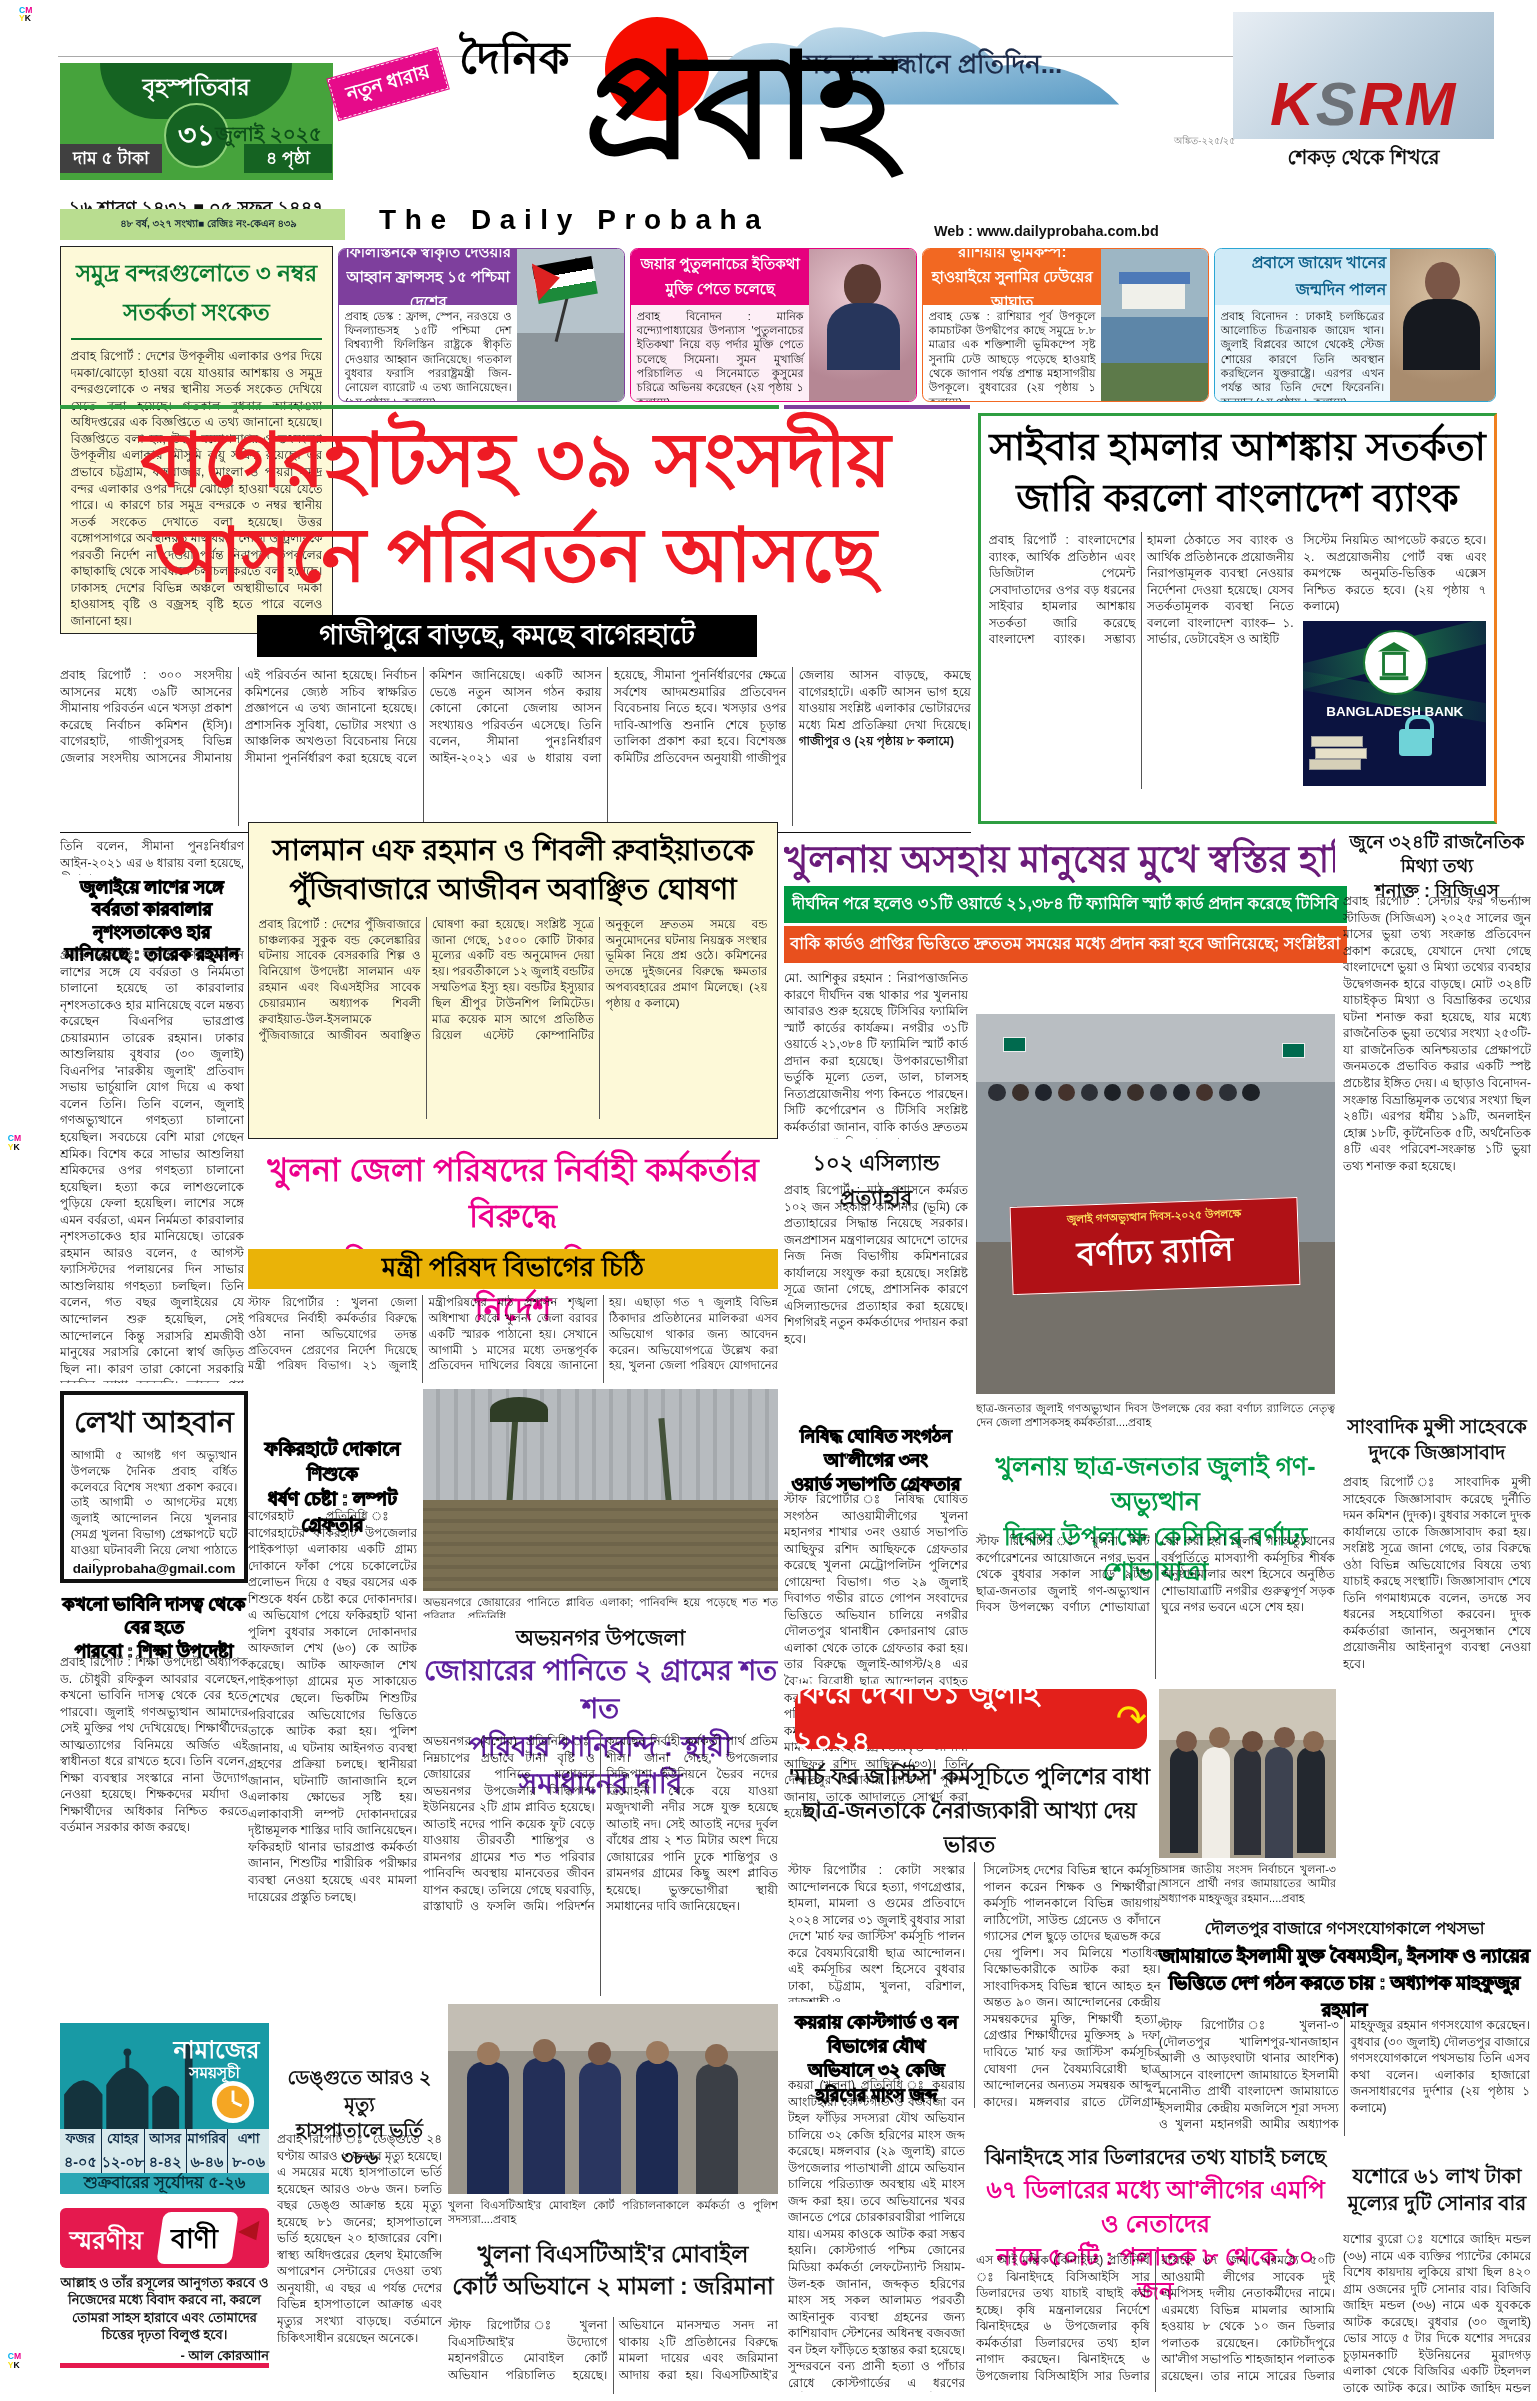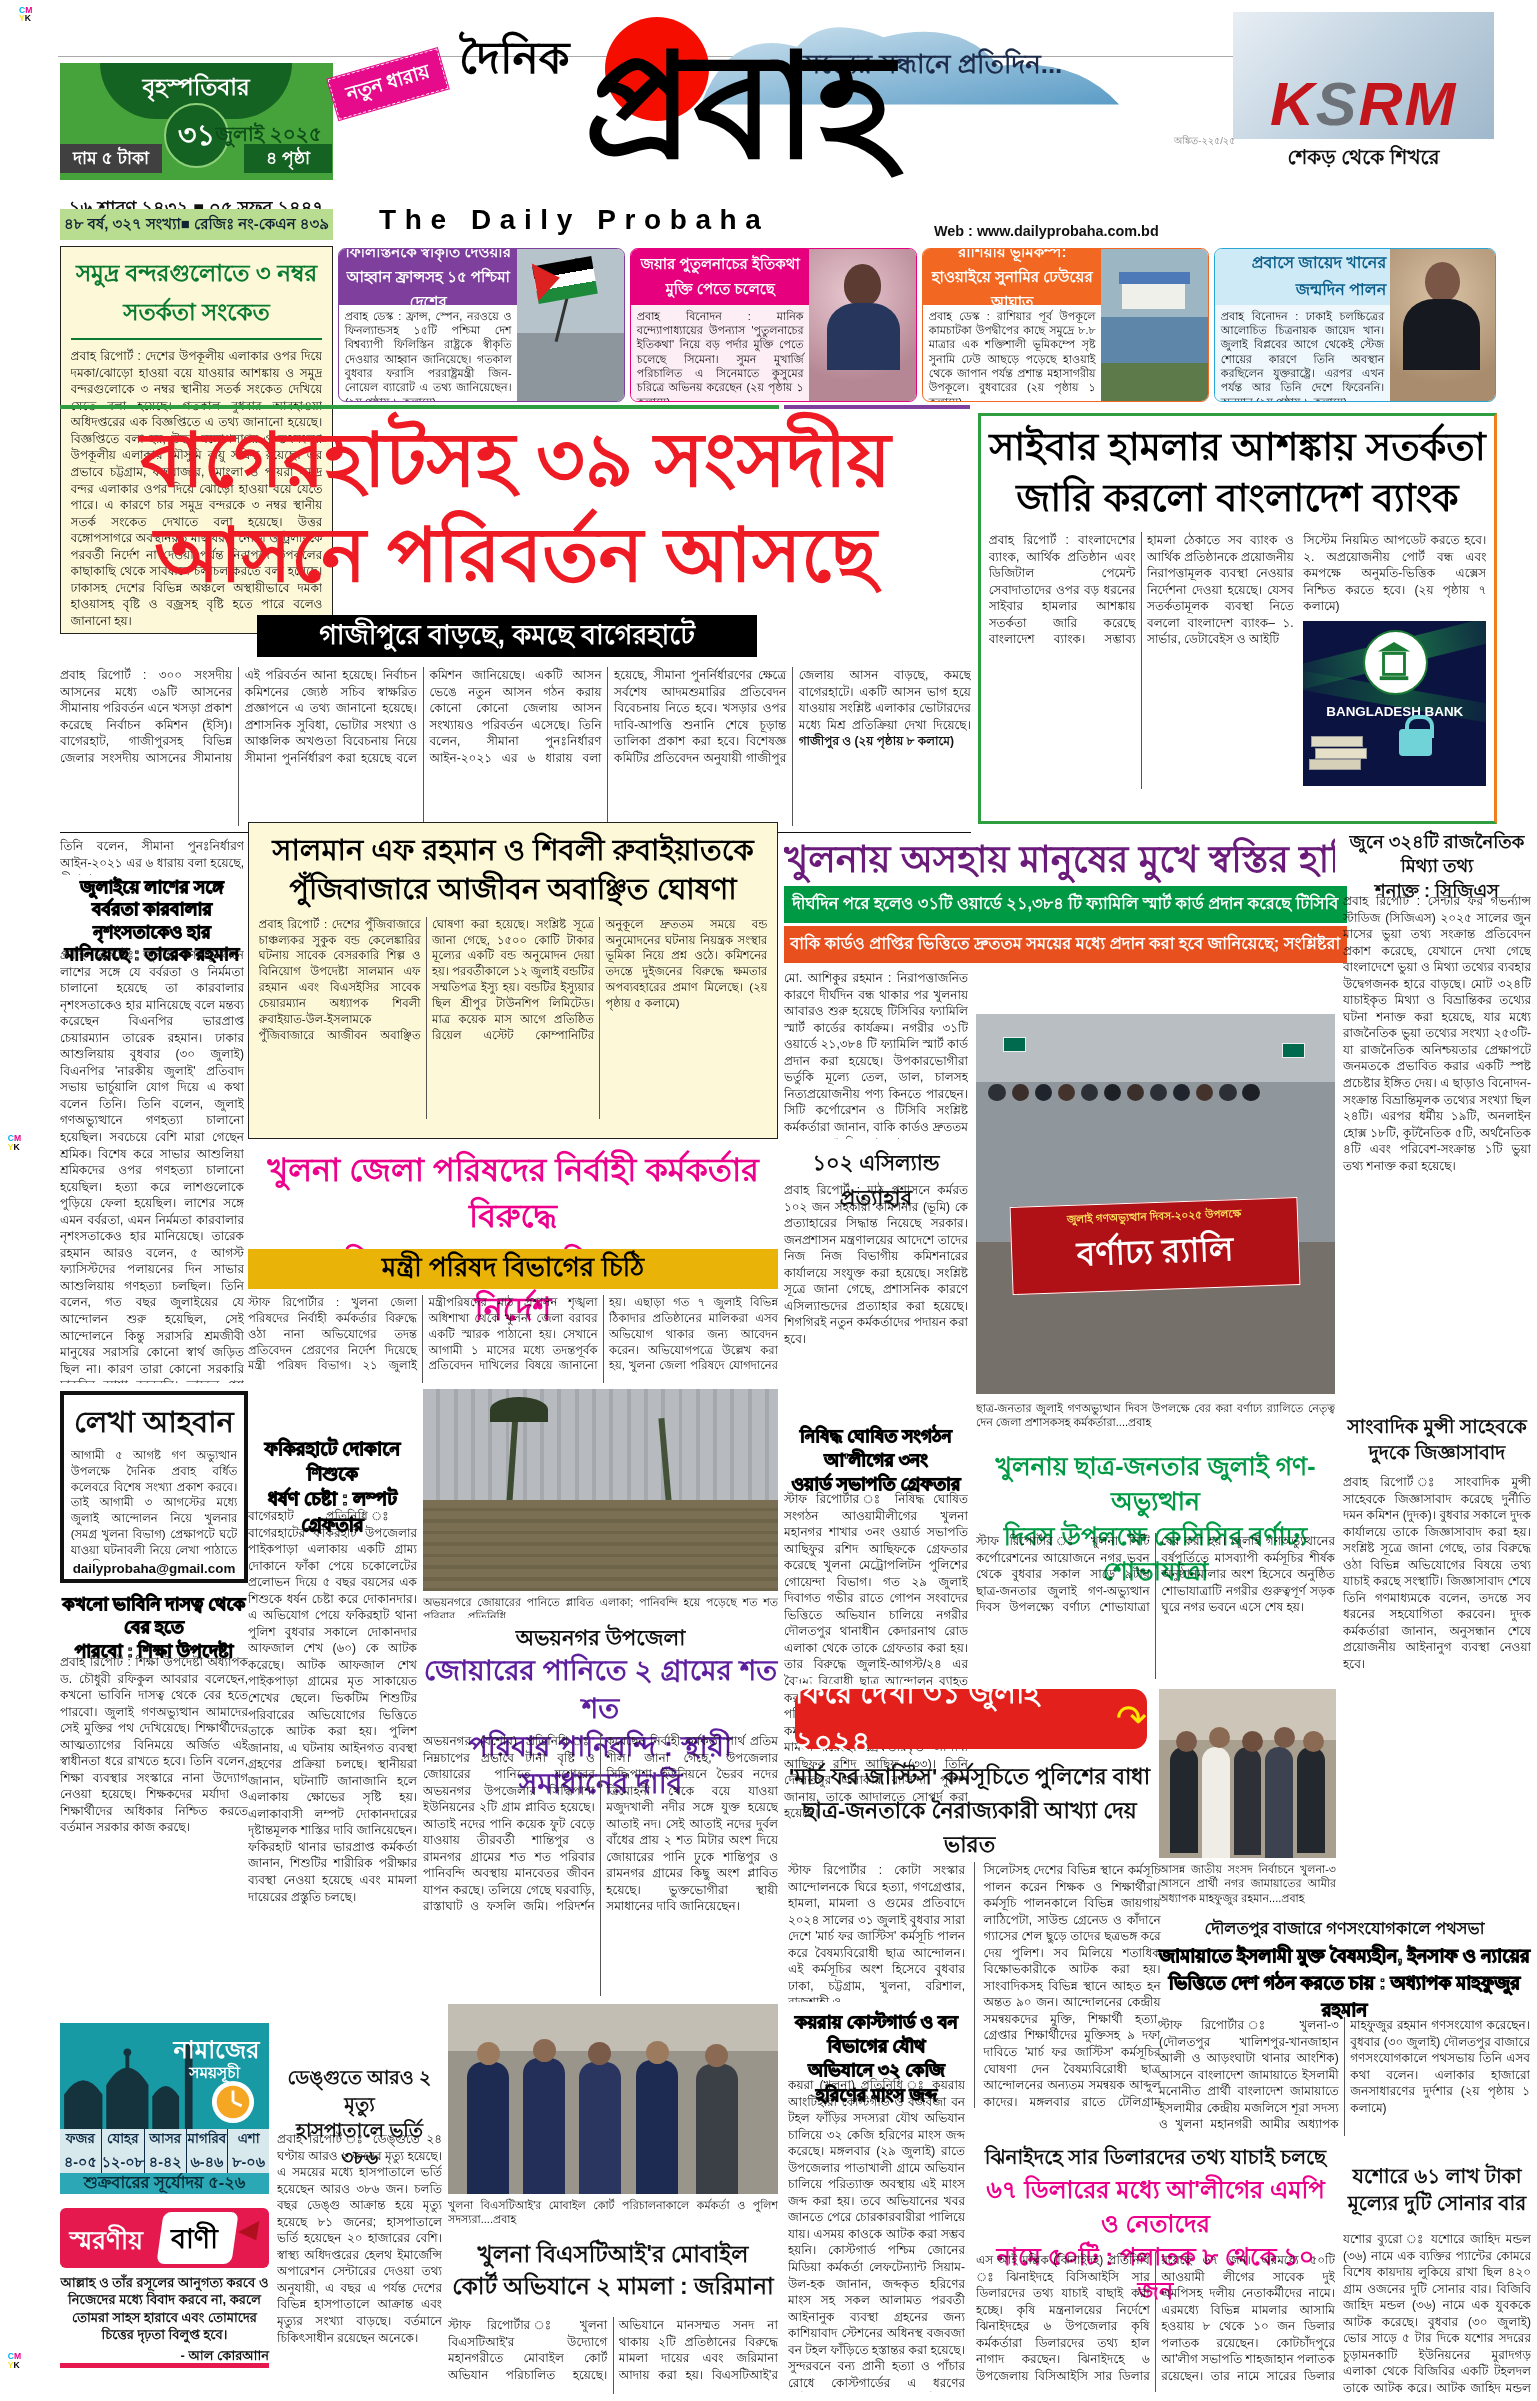--- a/index.html
+++ b/index.html
@@ -32,21 +32,21 @@
   <div class="abs" style="left:58px;top:56px;width:1436px;border-top:1.9px solid #a9a9a9;"></div>
 
   <div class="abs" style="left:60px;top:63px;width:273px;height:117px;background:#46a33c;">
     <div class="abs" style="left:40px;top:0;width:192px;height:56px;background:#156322;border-radius:0 0 96px 96px;color:#fff;font-weight:bold;font-size:23px;text-align:center;line-height:48px;">বৃহস্পতিবার</div>
     <div class="abs" style="left:104px;top:40px;width:61px;height:61px;background:#156322;border:2.9px solid #8fd07a;border-radius:50%;color:#fff;font-weight:bold;font-size:29px;text-align:center;line-height:60px;">৩১</div>
     <div class="abs" style="left:144px;top:56px;width:129px;text-align:center;color:#0d4f1a;font-weight:bold;font-size:20px;">জুলাই ২০২৫</div>
     <div class="abs band" style="left:0;top:81px;width:102px;height:29px;background:#404040;color:#fff;font-size:17.3px;">দাম ৫ টাকা</div>
     <div class="abs band" style="left:184px;top:81px;width:88px;height:29px;background:#156322;color:#fff;font-size:17.3px;">৪ পৃষ্ঠা</div>
   </div>
   <div class="abs" style="left:60px;top:194px;width:273px;font-weight:bold;font-size:18px;text-align:center;">১৬ শ্রাবণ ১৪৩২   ■ ০৫ সফর ১৪৪৭</div>
-  <div class="abs band" style="left:60px;top:209px;width:273px;height:31px;background:#b9dd90;color:#123;font-size:15px;">৪৮ বর্ষ, ৩২৭ সংখ্যা■   রেজিঃ নং-কেএন ৪৩৯</div>
+  <div class="abs band" style="left:60px;top:209px;width:273px;height:31px;background:#b9dd90;color:#123;font-size:10px;padding-left:12px;">৪৮ বর্ষ, ৩২৭ সংখ্যা■   রেজিঃ নং-কেএন ৪৩৯</div>
 
   <div class="abs" style="left:605px;top:17.3px;width:104px;height:104px;border-radius:50%;background:#f50d00;z-index:1;"></div>
   <svg class="abs" style="left:672px;top:13.4px;z-index:1;" width="452" height="106" viewBox="0 0 470 110">
     <defs>
         <linearGradient id="wv" x1="0" y1="0" x2="1" y2="1">
           <stop offset="0" stop-color="#cfe3ef"></stop>
           <stop offset="1" stop-color="#5b9cc6"></stop>
         </linearGradient>
       </defs>
     <path d="M30,95 Q60,15 130,35 Q160,0 220,25 Q300,5 340,55 Q420,45 465,95 Z" fill="url(#wv)"></path>

